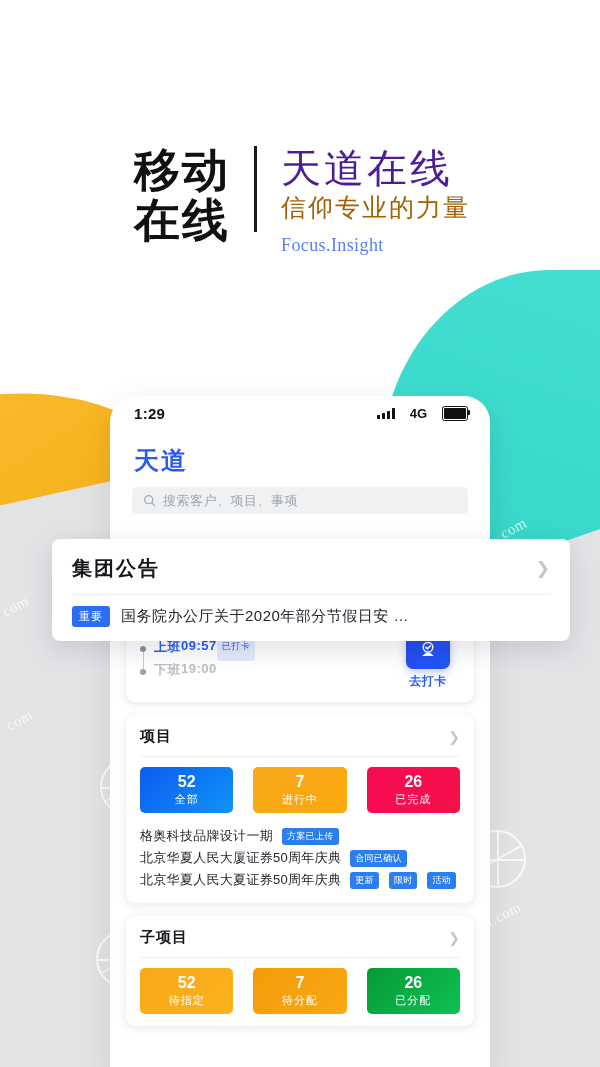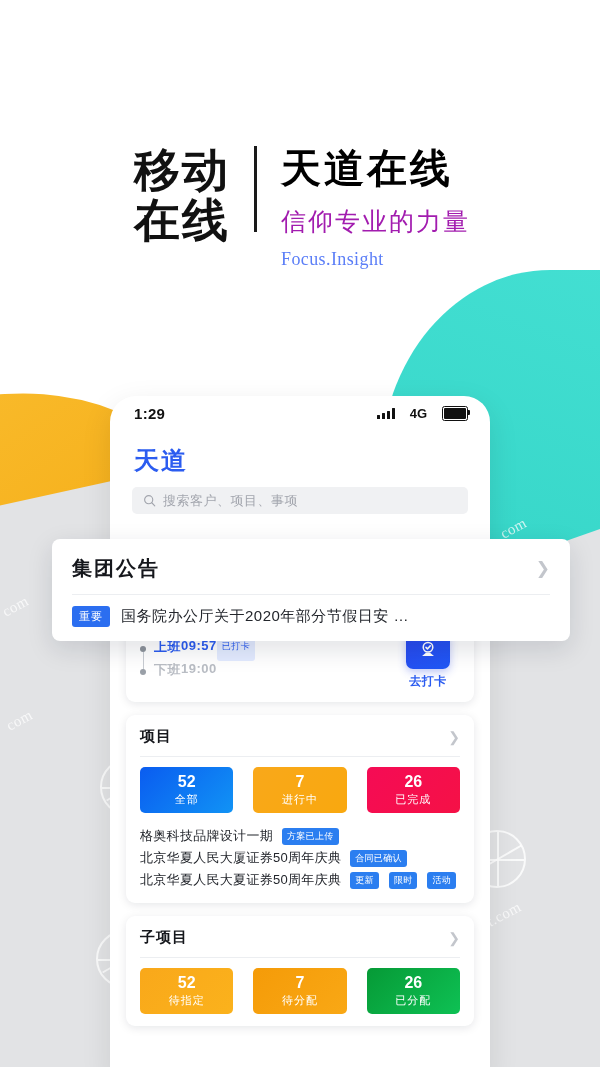--- a/index.html
+++ b/index.html
@@ -65,24 +65,24 @@
     display:flex;justify-content:center;align-items:flex-start;gap:24px;
   }
   .hero-left{
     font-family:"DejaVu Sans",sans-serif;
     color:#111;font-weight:700;font-size:46px;line-height:1.08;
     letter-spacing:2px;text-align:center;
   }
   .hero-div{width:3px;height:86px;background:#1a1a1a;}
   .hero-right{display:flex;flex-direction:column;}
   .hero-title{
-    color:#000000;font-weight:700;font-size:40px;letter-spacing:3px;line-height:1.1;
+    color:#4c1d95;font-weight:400;font-size:40px;letter-spacing:3px;line-height:1.1;
   }
   .hero-sub{
-    color:#a21caf;font-size:25px;letter-spacing:2px;line-height:1.25;margin-top:16px;
+    color:#a16207;font-size:25px;letter-spacing:2px;line-height:1.25;margin-top:2px;
   }
   .hero-en{
     color:#5b7ef7;font-size:18px;letter-spacing:.4px;margin-top:12px;
     font-family:Liberation Serif, serif;
   }
   
   .phone{
     position:absolute;left:110px;top:396px;width:380px;height:680px;
     background:#ffffff;border-radius:26px 26px 0 0;
     box-shadow:0 10px 30px rgba(0,0,0,.10);

